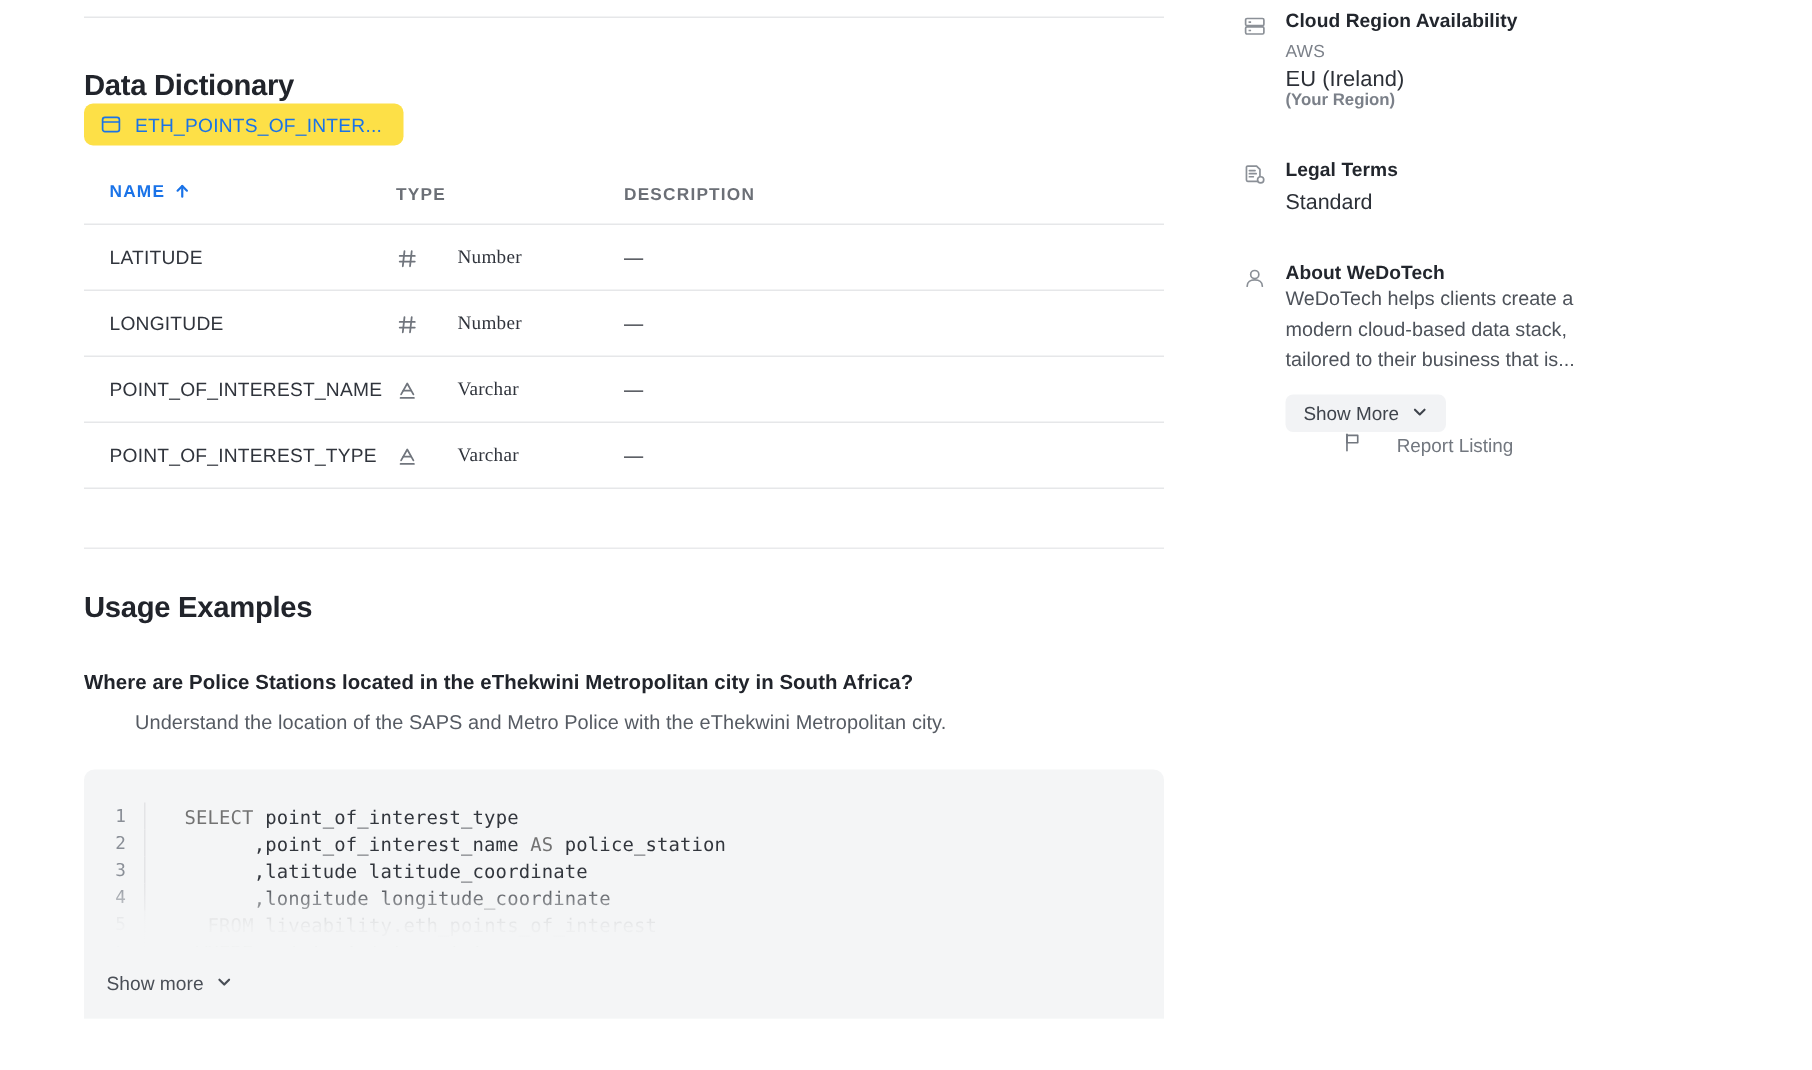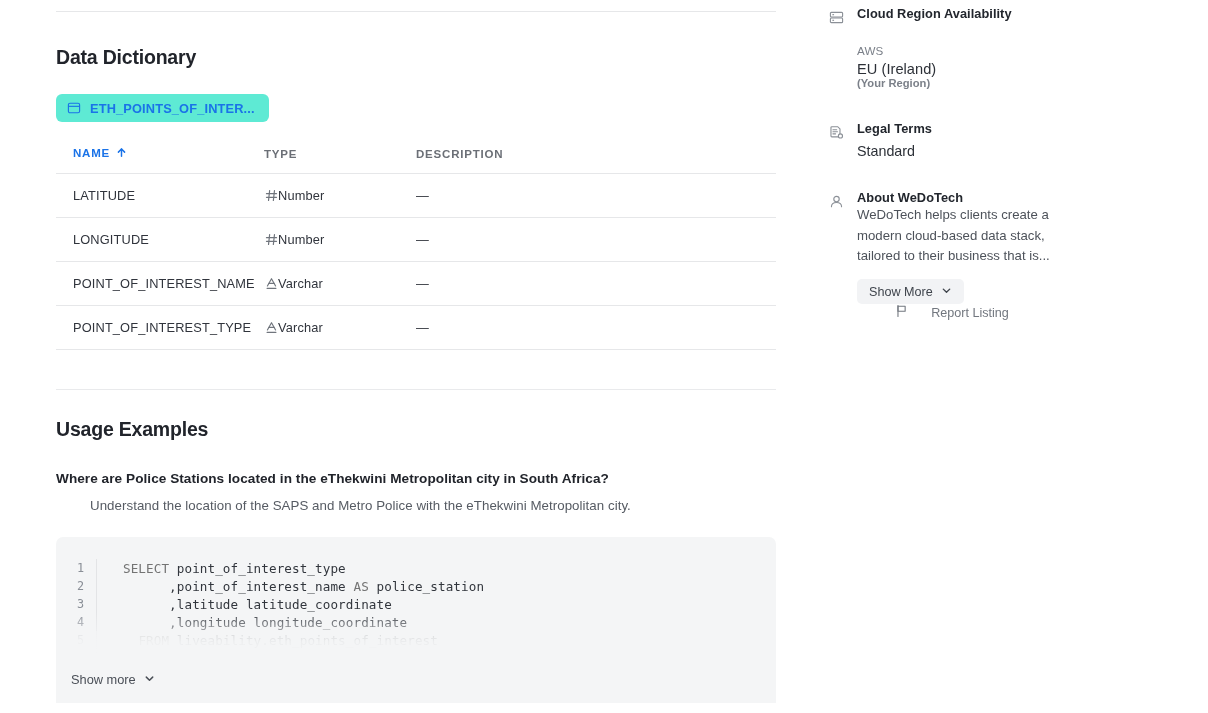--- a/index.html
+++ b/index.html
@@ -34,26 +34,25 @@
   }
   #data-dictionary-title { margin-top: 34px; }
 
   
   .chip {
     display: inline-flex;
     align-items: center;
     gap: 9px;
     height: 28px;
     padding: 0 14px 0 11px;
-    margin-top: 25px;
     border-radius: 6px;
-    background: #5eead4;
+    background: #fde047;
     color: #1a73e8;
     font-size: 12.8px;
-    font-weight: 700;
+    font-weight: 400;
     letter-spacing: 0.15px;
     cursor: pointer;
   }
   .chip svg { display: block; }
 
   
   .dict-table {
     width: 720px;
     margin-top: 25px;
     border-collapse: collapse;
@@ -75,21 +74,21 @@
     color: #30343c;
     padding: 14px 0;
     border-top: 1px solid #e6e7e9;
     vertical-align: middle;
     letter-spacing: 0.15px;
   }
   .dict-table tbody tr:last-child td { border-bottom: 1px solid #e6e7e9; }
   .col-name { width: 208px; padding-left: 17px !important; }
   .col-type { width: 152px; }
   .col-desc { width: 360px; }
-  .type-cell { display: flex; align-items: center; gap: 0; }
+  .type-cell { display: flex; align-items: flex-end; gap: 27px; font-family: Liberation Serif, serif; }
   .type-icon { width: 14px; display: flex; justify-content: center; color: #70757d; }
   .dash { color: #9aa0a6; }
 
   .sect-divider { height: 1px; background: #e9eaec; width: 720px; margin-top: 39px; }
 
   #usage-title { margin-top: 28px; }
 
   .example-q {
     font-size: 13.6px;
     font-weight: 700;
@@ -169,21 +168,21 @@
     width: 18px; height: 18px;
     color: #8b9097;
     display: flex; align-items: center; justify-content: center;
   }
   .side-head {
     font-size: 12.8px;
     font-weight: 700;
     color: #22262d;
     letter-spacing: 0.05px;
   }
-  .side-sub { font-size: 11.6px; color: #7b8089; margin-top: 23px; letter-spacing: 0.1px; }
+  .side-sub { font-size: 11.6px; color: #7b8089; margin-top: 7px; letter-spacing: 0.1px; }
   .side-value { font-size: 14.6px; color: #2c3037; margin-top: 4px; letter-spacing: 0.05px; }
   .side-note { font-size: 11.2px; color: #7b8089; margin-top: 0; font-weight: bold; }
   .side-plain { font-size: 14.3px; color: #2c3037; margin-top: 7px; }
   .side-text {
     font-size: 13.2px;
     color: #4d525a;
     line-height: 20.7px;
     max-width: 226px;
   }
   .btn-ghost {

